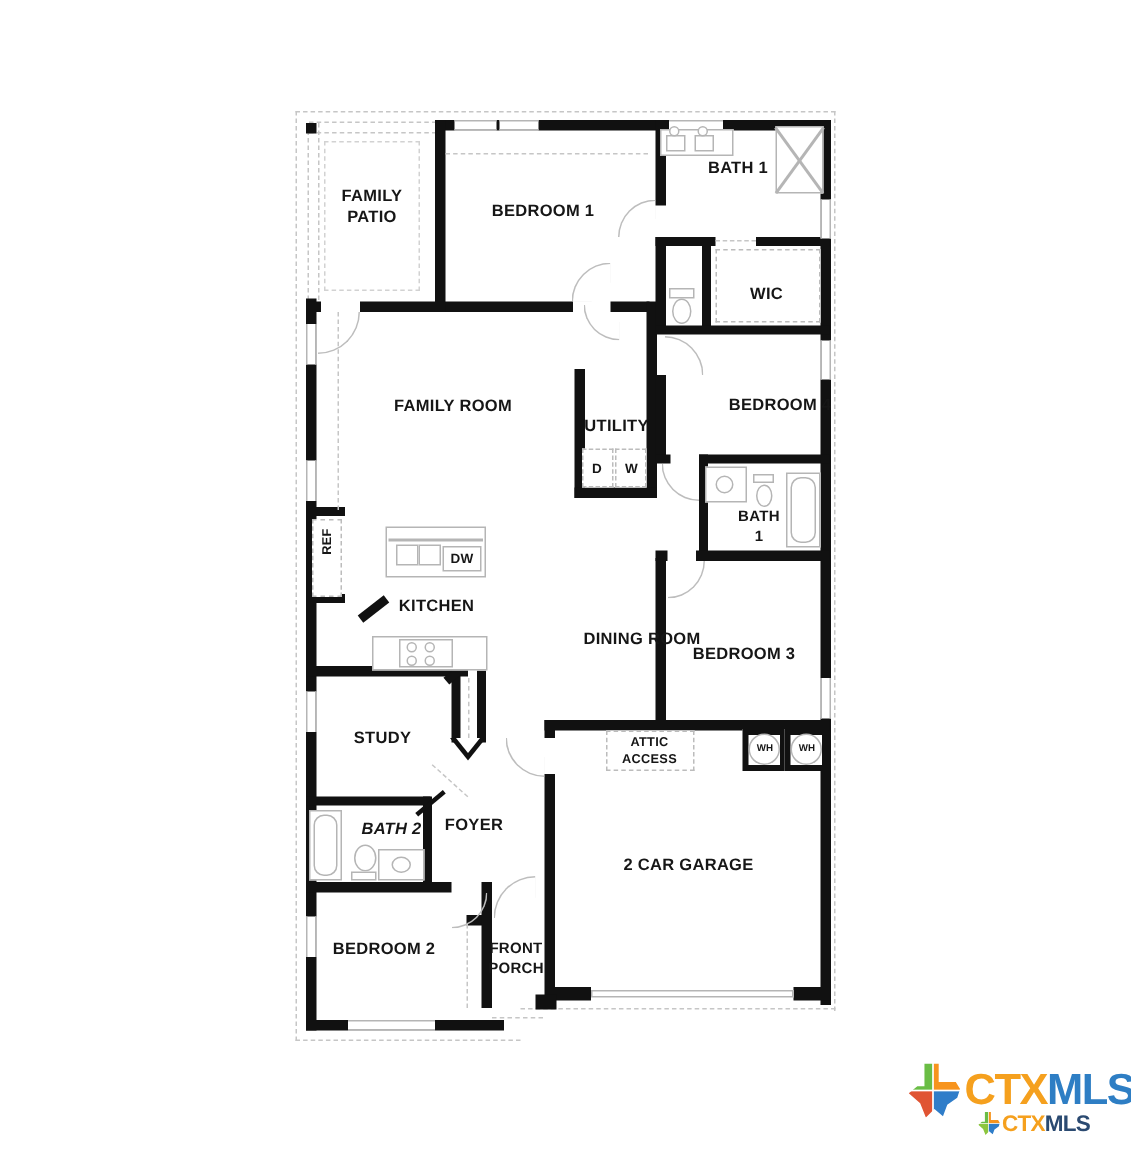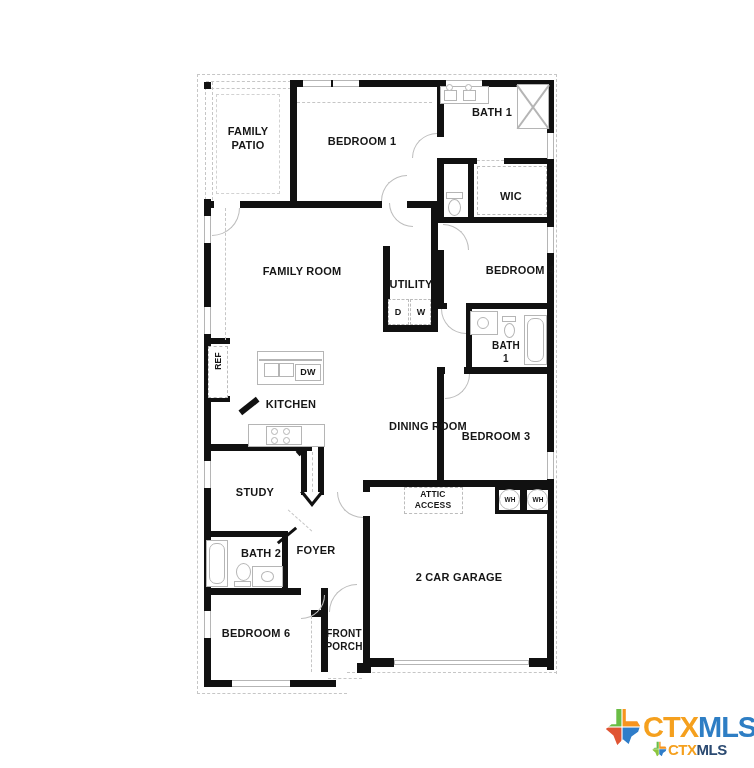--- a/index.html
+++ b/index.html
@@ -201,24 +201,24 @@
   <div class="lbl" style="left:411px;top:285px;">UTILITY</div>
   <div class="lbl" style="left:476px;top:271px;margin-left:44px;">BEDROOM 4</div>
   <div class="lbl s10" style="left:506px;top:352px;">BATH
 1</div>
   <div class="lbl" style="left:291px;top:405px;">KITCHEN</div>
   <div class="lbl" style="left:384px;top:427px;margin-left:44px;">DINING ROOM</div>
   <div class="lbl" style="left:496px;top:437px;">BEDROOM 3</div>
   <div class="lbl" style="left:255px;top:493px;">STUDY</div>
   <div class="lbl sm" style="left:433px;top:500px;">ATTIC
 ACCESS</div>
-  <div class="lbl" style="left:261px;top:554px;">BATH 2</div>
+  <div class="lbl" style="left:261px;top:554px;font-style:italic;">BATH 2</div>
   <div class="lbl" style="left:316px;top:551px;">FOYER</div>
   <div class="lbl" style="left:459px;top:578px;">2 CAR GARAGE</div>
-  <div class="lbl" style="left:256px;top:634px;">BEDROOM 6</div>
+  <div class="lbl" style="left:256px;top:634px;">BEDROOM 2</div>
   <div class="lbl s10" style="left:344px;top:640px;">FRONT
 PORCH</div>
 
   <div class="lbl sm rot" style="left:218px;top:361px;">REF</div>
   <div class="lbl s9" style="left:308px;top:373px;">DW</div>
   <div class="lbl s9" style="left:398px;top:313px;">D</div>
   <div class="lbl s9" style="left:421px;top:313px;">W</div>
   <div class="lbl xs" style="left:510px;top:500px;">WH</div>
   <div class="lbl xs" style="left:538px;top:500px;">WH</div>
 

